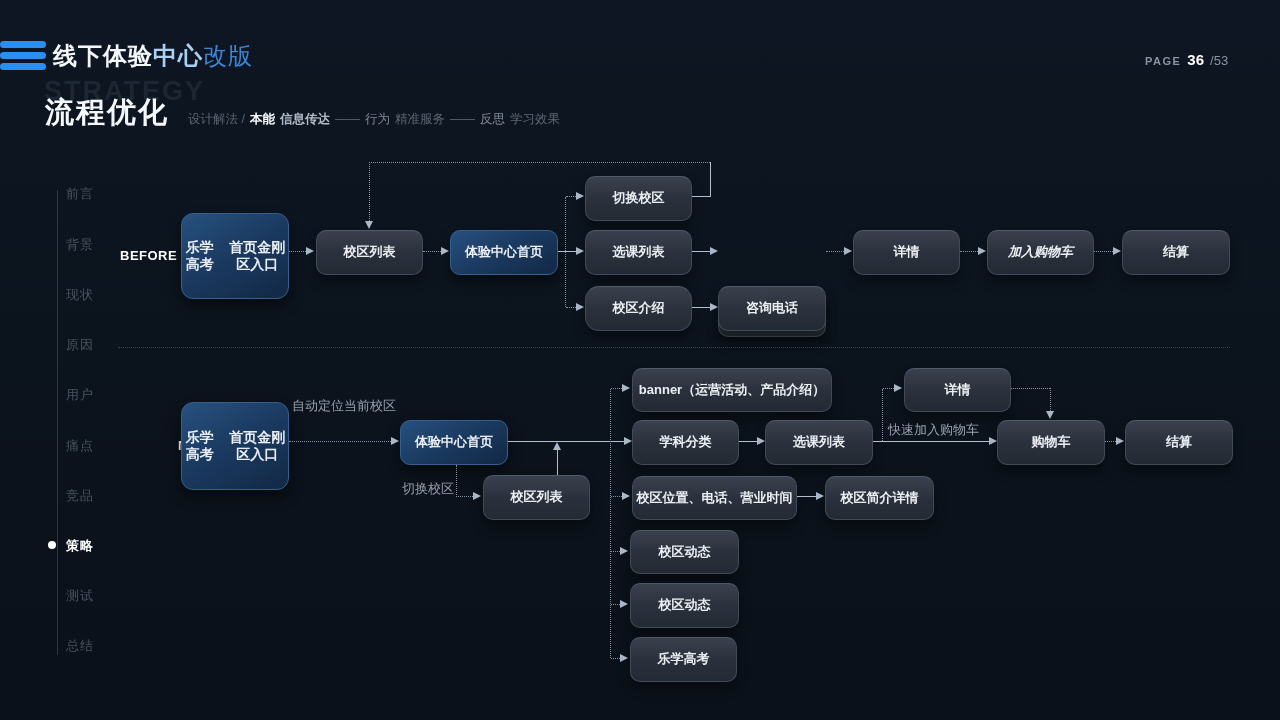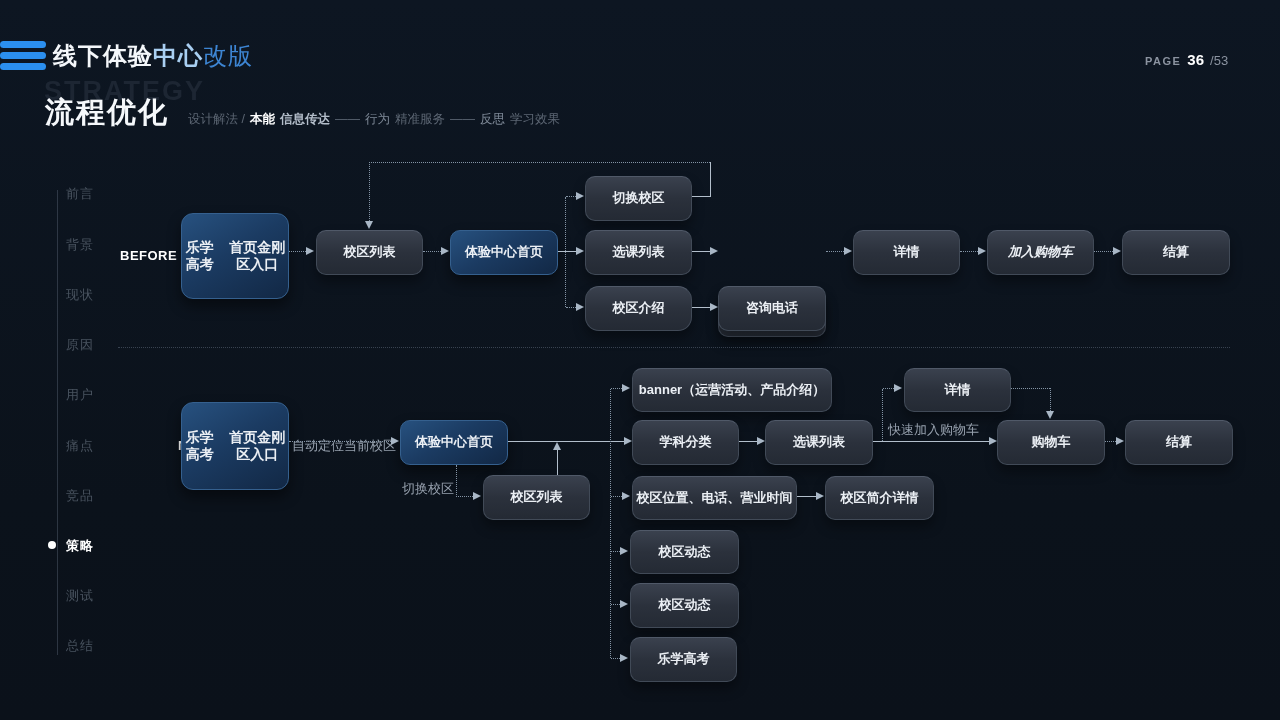--- a/index.html
+++ b/index.html
@@ -162,21 +162,21 @@
   <div class="node gray" style="left:765px;top:420px;width:106px;height:43px;">选课列表</div>
   <div class="node gray" style="left:904px;top:368px;width:105px;height:42px;">详情</div>
   <div class="node gray" style="left:997px;top:420px;width:106px;height:43px;">购物车</div>
   <div class="node gray" style="left:1125px;top:420px;width:106px;height:43px;">结算</div>
   <div class="node gray" style="left:632px;top:476px;width:163px;height:42px;font-size:13px;">校区位置、电话、营业时间</div>
   <div class="node gray" style="left:825px;top:476px;width:107px;height:42px;">校区简介详情</div>
   <div class="node gray" style="left:630px;top:530px;width:107px;height:42px;">校区动态</div>
   <div class="node gray" style="left:630px;top:583px;width:107px;height:43px;">校区动态</div>
   <div class="node gray" style="left:630px;top:637px;width:105px;height:43px;">乐学高考</div>
 
-  <div class="edge-label" style="left:292px;top:437px;">自动定位当前校区</div>
+  <div class="edge-label" style="left:292px;top:397px;">自动定位当前校区</div>
   <div class="edge-label" style="left:402px;top:480px;">切换校区</div>
   <div class="edge-label" style="left:888px;top:421px;">快速加入购物车</div>
 
   <div class="hl dot" style="left:289px;top:441px;width:102px;"></div>
     <div class="ar r" style="left:391px;top:437px;"></div>
   <div class="vl dot" style="left:456px;top:465px;height:32px;"></div>
   <div class="hl dot" style="left:456px;top:496px;width:17px;"></div>
     <div class="ar r" style="left:473px;top:492px;"></div>
   <div class="vl" style="left:557px;top:450px;height:25px;"></div>
     <div class="ar u" style="left:553px;top:442px;"></div>

